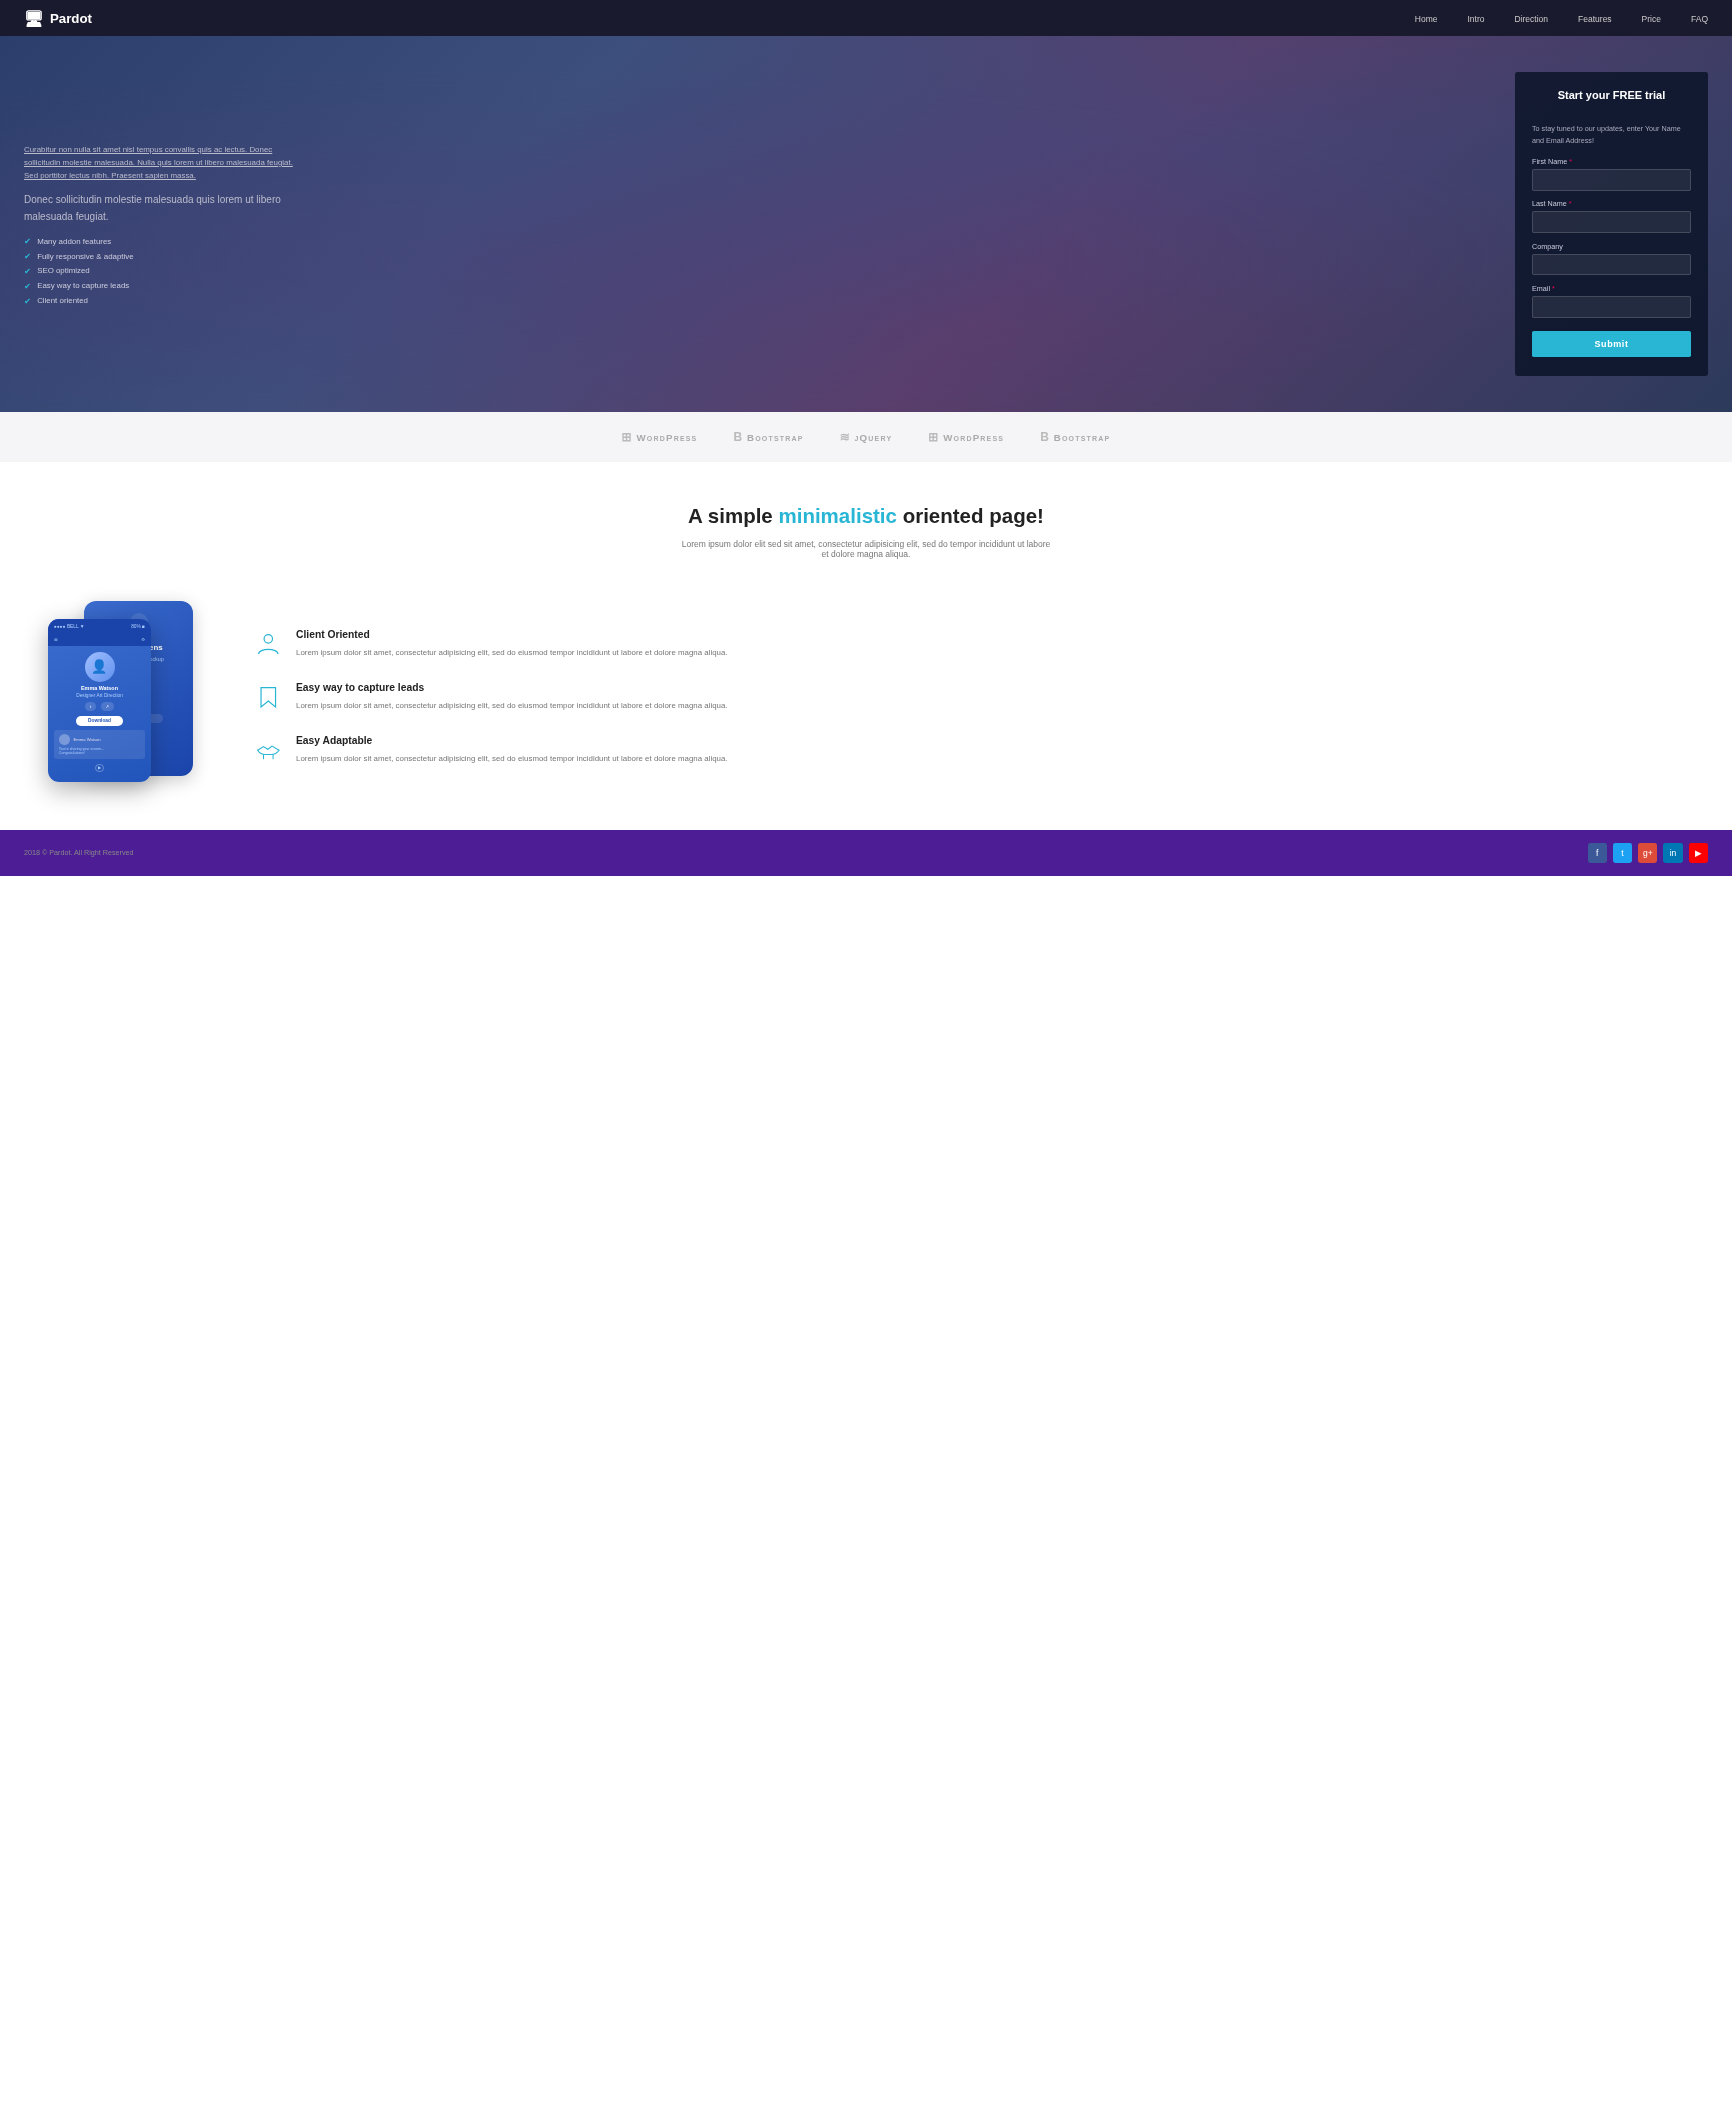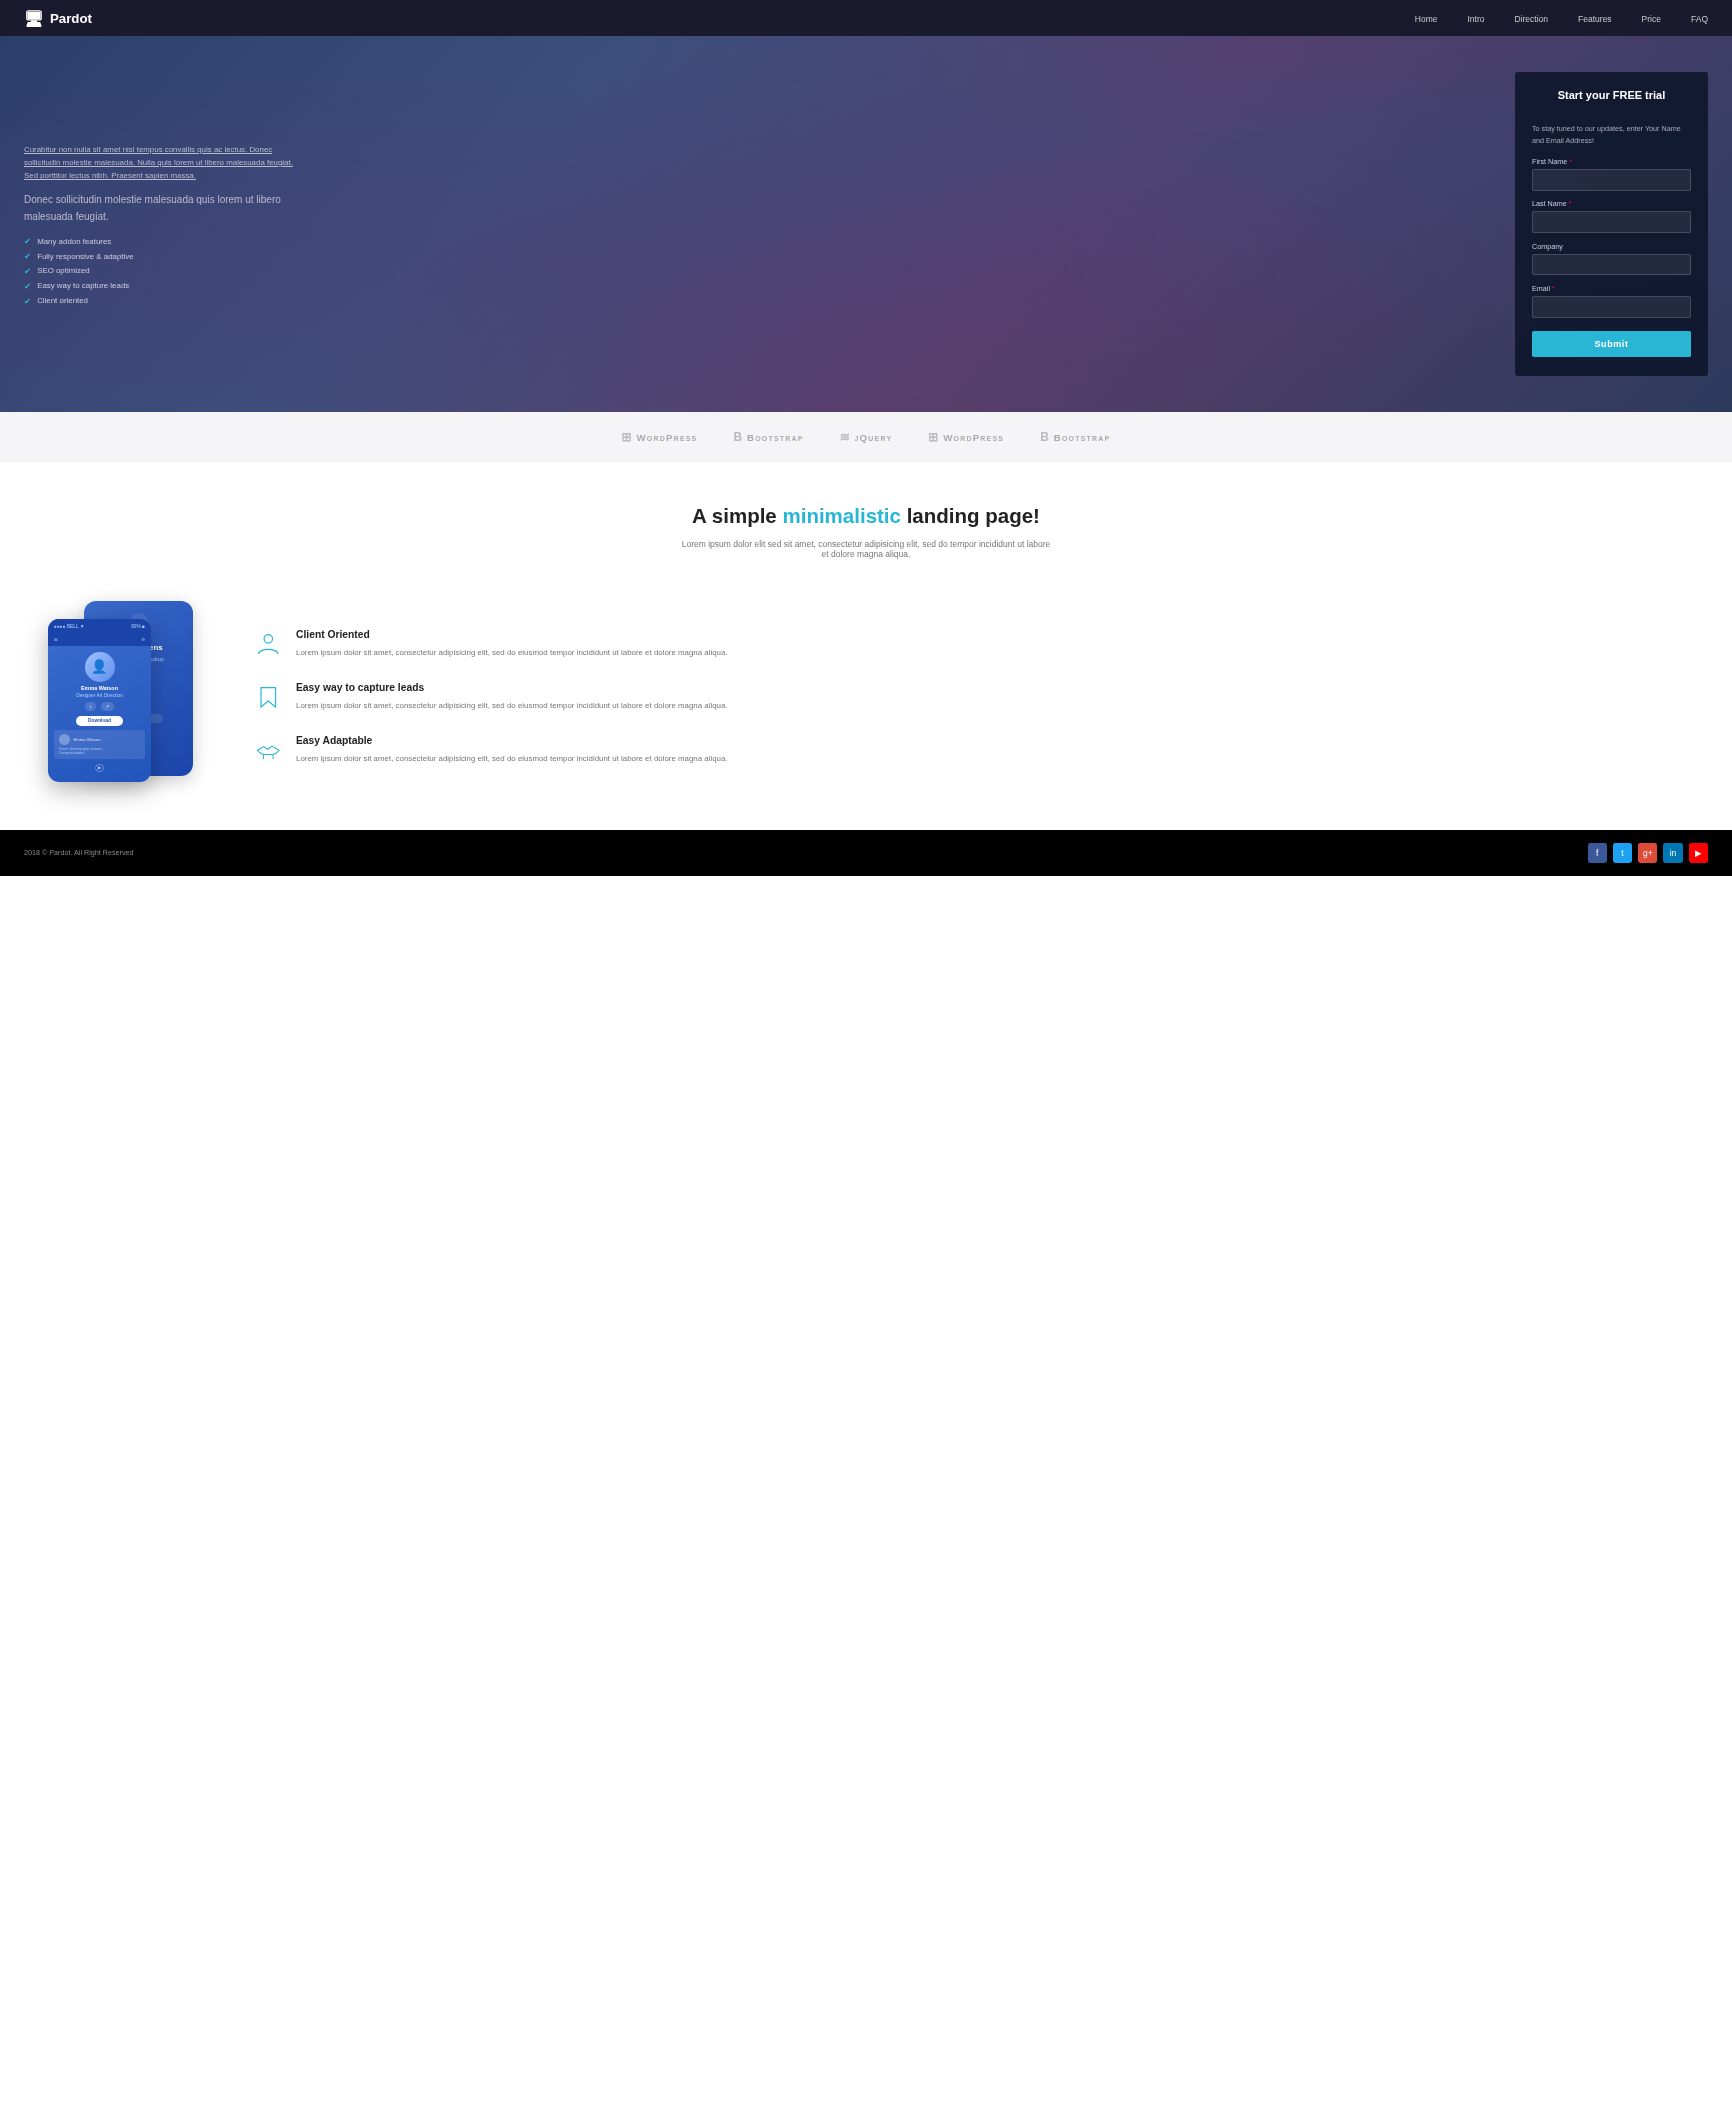--- a/index.html
+++ b/index.html
@@ -351,21 +351,21 @@
       margin-bottom: 6px;
     }
     .feature-text p {
       font-size: 7.9px;
       color: #777;
       line-height: 1.7;
     }
 
     
     footer {
-      background: #000000;
+      background: #4c1d95;
       padding: 13.3px 24px;
       display: flex;
       justify-content: space-between;
       align-items: center;
     }
     .footer-copy {
       color: #888;
       font-size: 7.2px;
     }
     .footer-socials {
@@ -485,21 +485,21 @@
   <div class="brand-item">
     <span class="brand-icon">B</span>
     <span class="brand-name">Bootstrap</span>
   </div>
 </div>
 
 <section class="section-intro">
   <h2>
     <span>A simple</span>
     <span class="accent"> <span>minimalistic</span> </span>
-    <span>landing page!</span>
+    <span>oriented page!</span>
   </h2>
   <p>Lorem ipsum dolor elit sed sit amet, consectetur adipisicing elit, sed do tempor incididunt ut labore et dolore magna aliqua.</p>
 </section>
 
 <section class="features-section">
 
   <div class="phone-mockup">
     <div class="phone-back">
       <div class="phone-back-inner">
         <div style="background:rgba(255,255,255,0.1);border-radius:18px;width:18px;height:18px;margin:0 auto 6px;display:flex;align-items:center;justify-content:center;font-size:9.7px;">☰</div>

